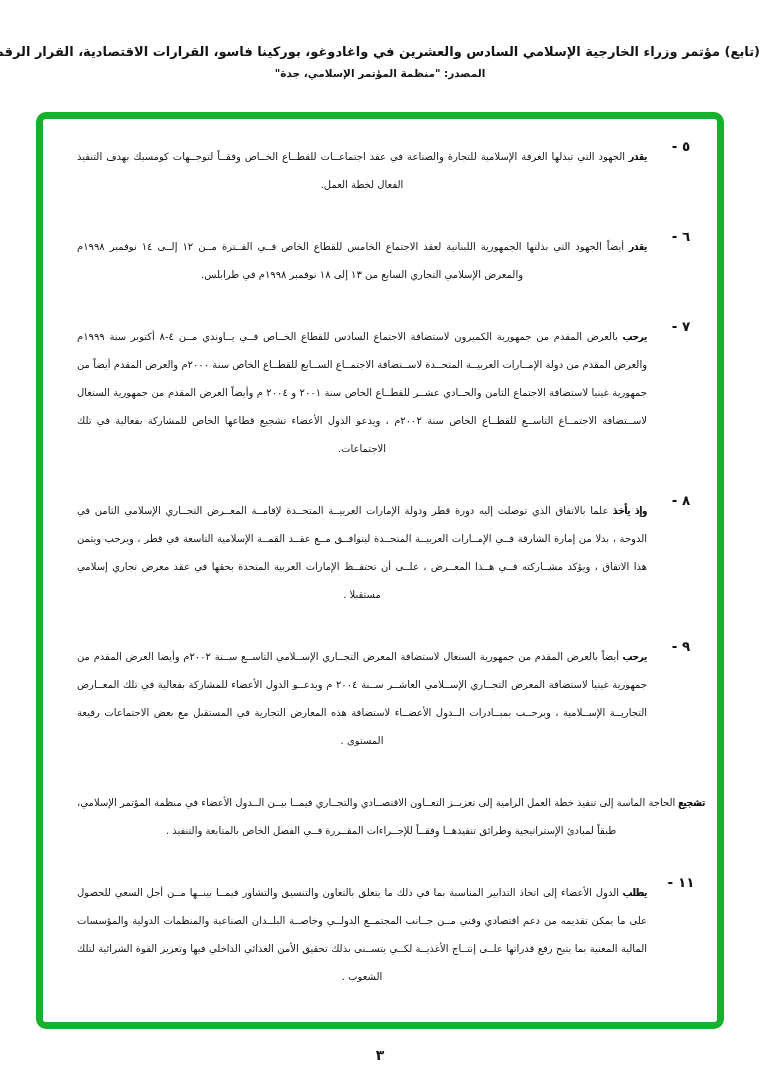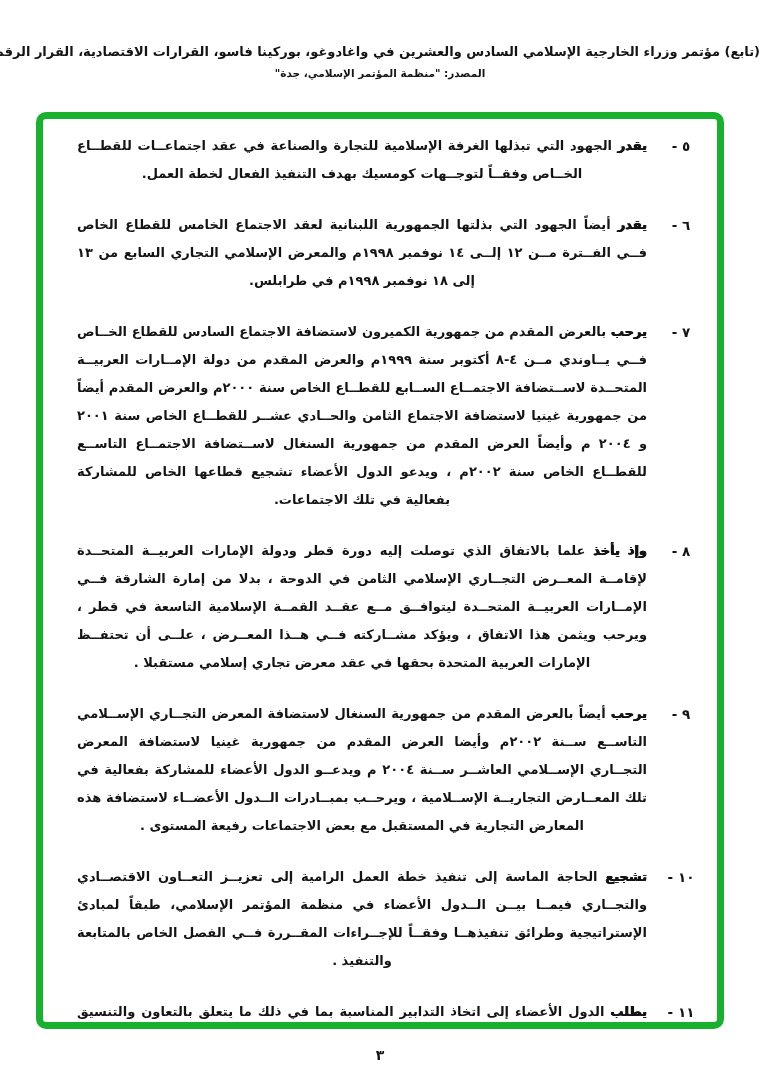--- a/index.html
+++ b/index.html
@@ -48,27 +48,28 @@
   .item-number {
     flex: 0 0 48px;
     font-size: 13.5px;
     font-weight: bold;
     line-height: 28px;
     text-align: center;
     white-space: nowrap;
   }
   .item-text {
     flex: 1;
-    font-size: 13px;
-    font-weight: bold;
+    font-size: 10px;
+    font-weight: normal;
     line-height: 28px;
     text-align: justify;
     text-align-last: center;
     -moz-text-align-last: center;
     text-justify: inter-word;
+    margin-top: 11px;
   }
   .item-lead {
     text-shadow: 0.45px 0 currentColor, -0.45px 0 currentColor;
   }
   .page-footer {
     position: absolute;
     bottom: 16px;
     left: 0;
     right: 0;
     text-align: center;
@@ -107,21 +108,20 @@
     <div class="item-number">٨ -</div>
     <div class="item-text"><span class="item-lead">وإذ يأخذ</span> <span>علما بالاتفاق الذي توصلت إليه دورة قطر ودولة الإمارات العربيــة المتحــدة لإقامــة المعــرض التجــاري الإسلامي الثامن في الدوحة ، بدلا من إمارة الشارقة فــي الإمــارات العربيــة المتحــدة ليتوافــق مــع عقــد القمــة الإسلامية التاسعة في قطر ، ويرحب ويثمن هذا الاتفاق ، ويؤكد مشــاركته فــي هــذا المعــرض ، علــى أن تحتفــظ الإمارات العربية المتحدة بحقها في عقد معرض تجاري إسلامي مستقبلا .</span></div>
   </div>
 
   <div class="item">
     <div class="item-number">٩ -</div>
     <div class="item-text"><span class="item-lead">يرحب</span> <span>أيضاً بالعرض المقدم من جمهورية السنغال لاستضافة المعرض التجــاري الإســلامي التاســع ســنة ٢٠٠٢م وأيضا العرض المقدم من جمهورية غينيا لاستضافة المعرض التجــاري الإســلامي العاشــر ســنة ٢٠٠٤ م ويدعــو الدول الأعضاء للمشاركة بفعالية في تلك المعــارض التجاريــة الإســلامية ، ويرحــب بمبــادرات الــدول الأعضــاء لاستضافة هذه المعارض التجارية في المستقبل مع بعض الاجتماعات رفيعة المستوى .</span></div>
   </div>
 
   <div class="item">
-    <div class="item-number">١٠ -</div>
     <div class="item-text"><span class="item-lead">تشجيع</span> <span>الحاجة الماسة إلى تنفيذ خطة العمل الرامية إلى تعزيــز التعــاون الاقتصــادي والتجــاري فيمــا بيــن الــدول الأعضاء في منظمة المؤتمر الإسلامي، طبقاً لمبادئ الإستراتيجية وطرائق تنفيذهــا وفقــاً للإجــراءات المقــررة فــي الفصل الخاص بالمتابعة والتنفيذ .</span></div>
   </div>
 
   <div class="item">
     <div class="item-number">١١ -</div>
     <div class="item-text"><span class="item-lead">يطلب</span> <span>الدول الأعضاء إلى اتخاذ التدابير المناسبة بما في ذلك ما يتعلق بالتعاون والتنسيق والتشاور فيمــا بينــها مــن أجل السعي للحصول على ما يمكن تقديمه من دعم اقتصادي وفني مــن جــانب المجتمــع الدولــي وخاصــة البلــدان الصناعية والمنظمات الدولية والمؤسسات المالية المعنية بما يتيح رفع قدراتها علــى إنتــاج الأغذيــة لكــي يتســنى بذلك تحقيق الأمن الغذائي الداخلي فيها وتعزيز القوة الشرائية لتلك الشعوب .</span></div>
   </div>
 
 </main>
 

